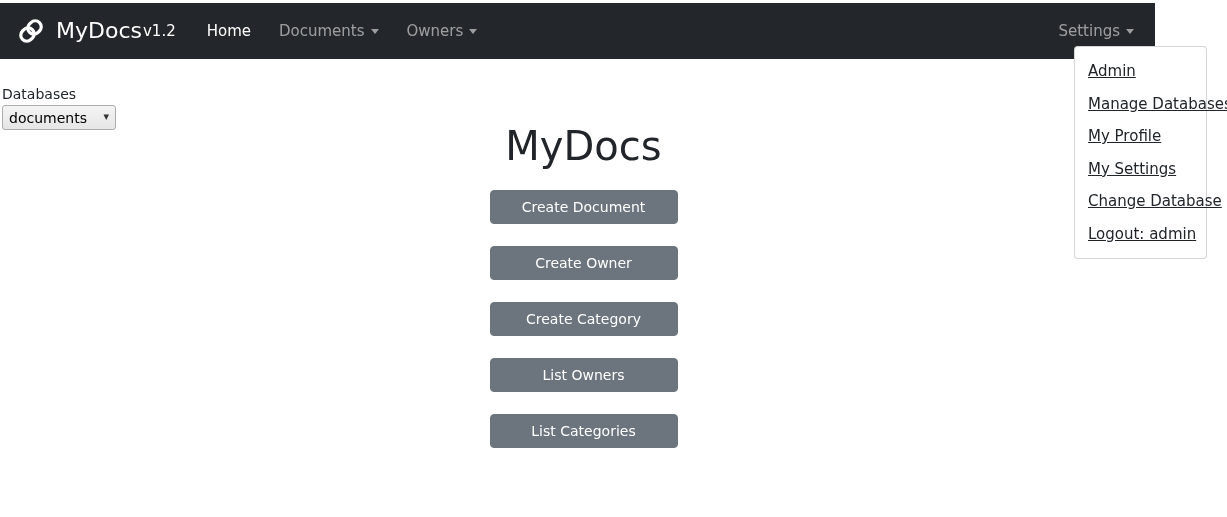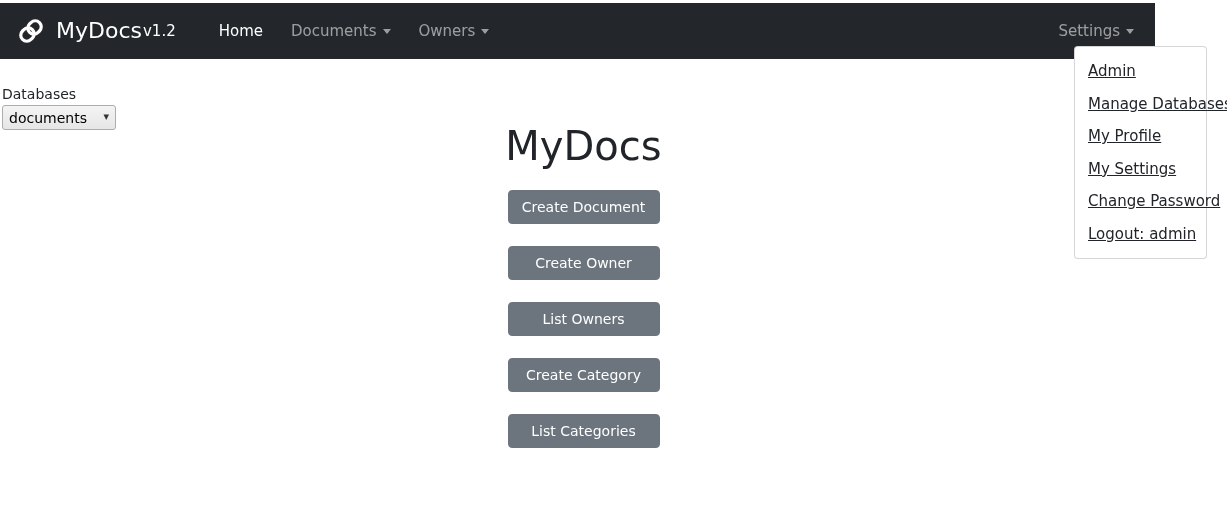--- a/index.html
+++ b/index.html
@@ -52,21 +52,21 @@
   .brand-version {
     font-size: 15px;
     vertical-align: super;
     color: #ffffff;
     margin-left: 1px;
   }
   .nav-links {
     display: flex;
     align-items: flex-start;
     list-style: none;
-    margin: 12px;
+    margin: 0;
     padding: 0;
   }
   .nav-item {
     display: flex;
     align-items: center;
     margin-right: 6px;
     padding: 6px 11px;
     font-size: 15px;
     color: rgba(255,255,255,.55);
     cursor: pointer;
@@ -175,21 +175,21 @@
     padding-top: 65px;
     line-height: 1.1;
   }
   .btn-stack {
     margin-top: 22px;
     display: flex;
     flex-direction: column;
     align-items: center;
   }
   .btn {
-    width: 152px;
+    width: 188px;
     height: 34px;
     background: #6c757d;
     color: #ffffff;
     border: 1px solid #6c757d;
     border-radius: 4px;
     font-size: 14px;
     font-family: "DejaVu Sans", sans-serif;
     margin-bottom: 22px;
     cursor: pointer;
     display: flex;
@@ -237,37 +237,37 @@
       <span class="caret"></span>
     </div>
   </div>
 </div>
 
 <div class="dropdown-menu">
   <a class="dropdown-item" href="#">Admin</a>
   <a class="dropdown-item" href="#">Manage Databases</a>
   <a class="dropdown-item" href="#">My Profile</a>
   <a class="dropdown-item" href="#">My Settings</a>
-  <a class="dropdown-item" href="#">Change Password</a>
+  <a class="dropdown-item" href="#">Change Database</a>
   <a class="dropdown-item" href="#">Logout: admin</a>
 </div>
 
 <div class="db-block">
   <label class="db-label">Databases</label>
   <span class="db-select-wrap">
     <select class="db-select">
       <option>documents</option>
     </select>
     <span class="db-chevron">▾</span>
   </span>
 </div>
 
 <div class="main">
   <h1 class="page-title">MyDocs</h1>
 
   <div class="btn-stack">
     <button class="btn">Create Document</button>
     <button class="btn">Create Owner</button>
+    <button class="btn">Create Category</button>
     <button class="btn">List Owners</button>
-    <button class="btn">Create Category</button>
     <button class="btn">List Categories</button>
   </div>
 </div>
 
 </body></html>

